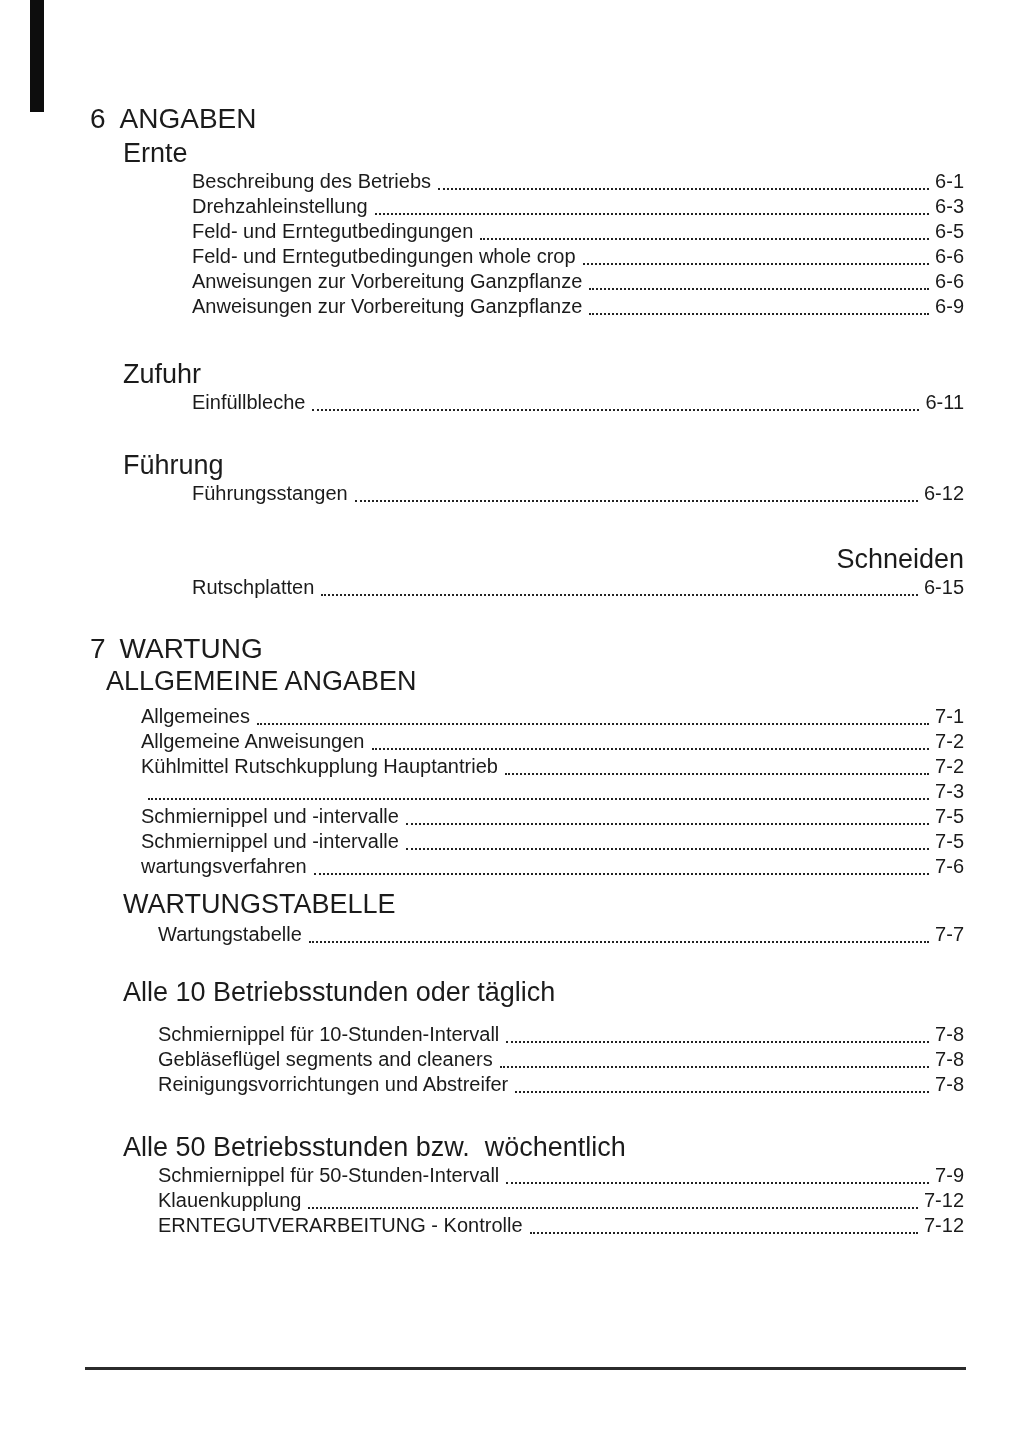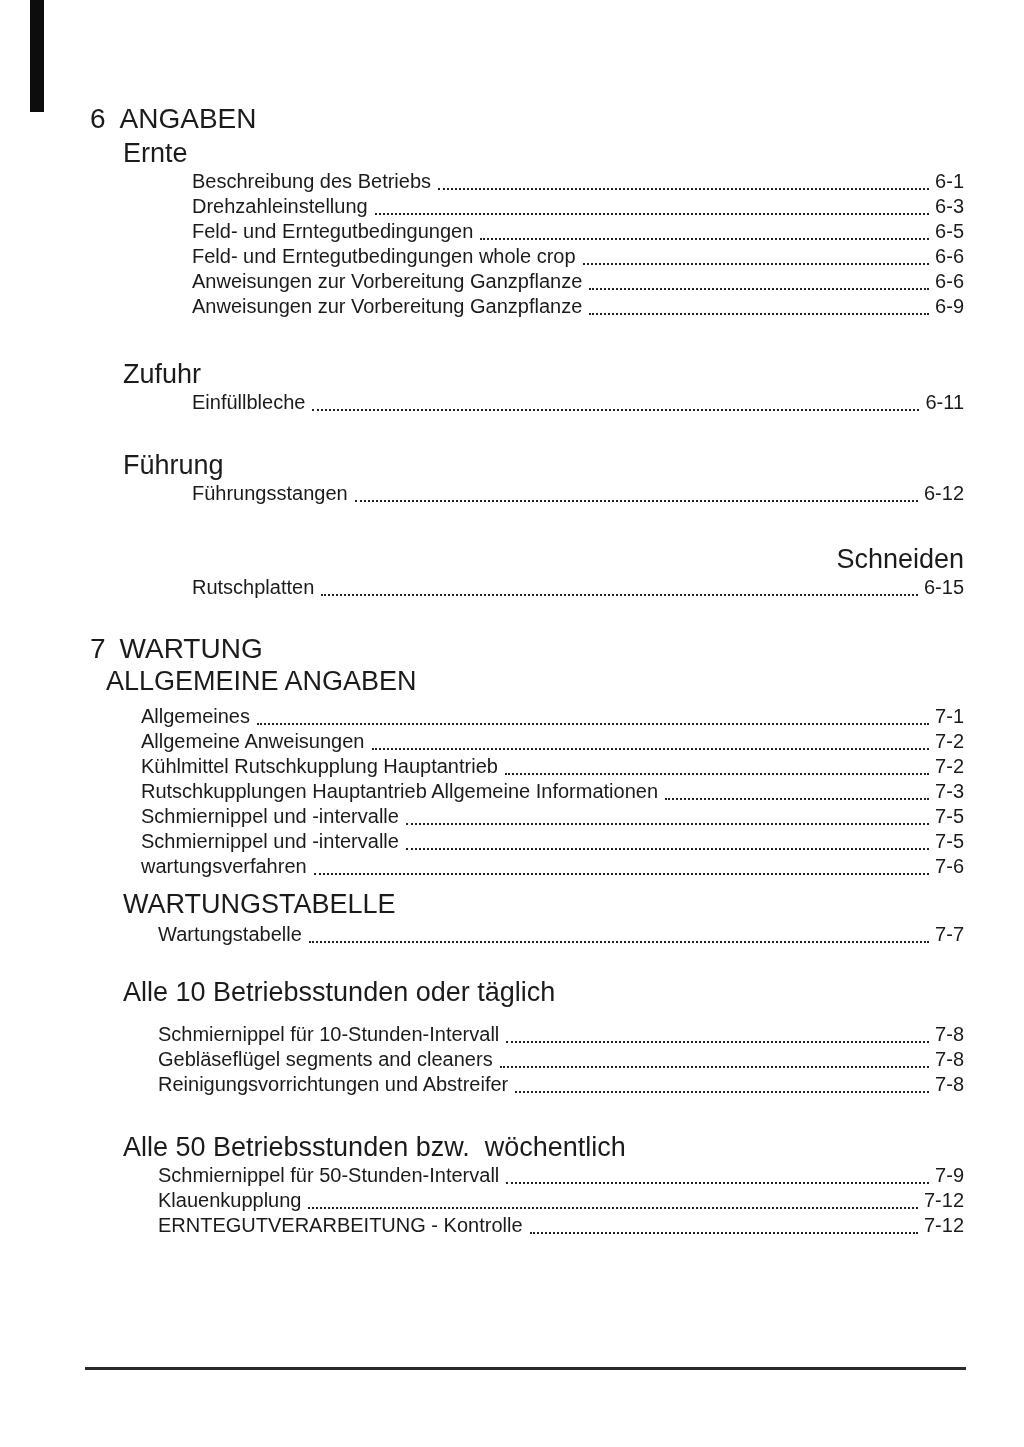--- a/index.html
+++ b/index.html
@@ -161,21 +161,20 @@
             <span class="label">Allgemeine Anweisungen</span>
             <span class="leader"></span>
             <span class="page">7-2</span>
           </div>
           <div class="row">
             <span class="label">Kühlmittel Rutschkupplung Hauptantrieb</span>
             <span class="leader"></span>
             <span class="page">7-2</span>
           </div>
           <div class="row">
-            <span class="label">Rutschkupplungen Hauptantrieb Allgemeine Informationen</span>
             <span class="leader"></span>
             <span class="page">7-3</span>
           </div>
           <div class="row">
             <span class="label">Schmiernippel und -intervalle</span>
             <span class="leader"></span>
             <span class="page">7-5</span>
           </div>
           <div class="row">
             <span class="label">Schmiernippel und -intervalle</span>

